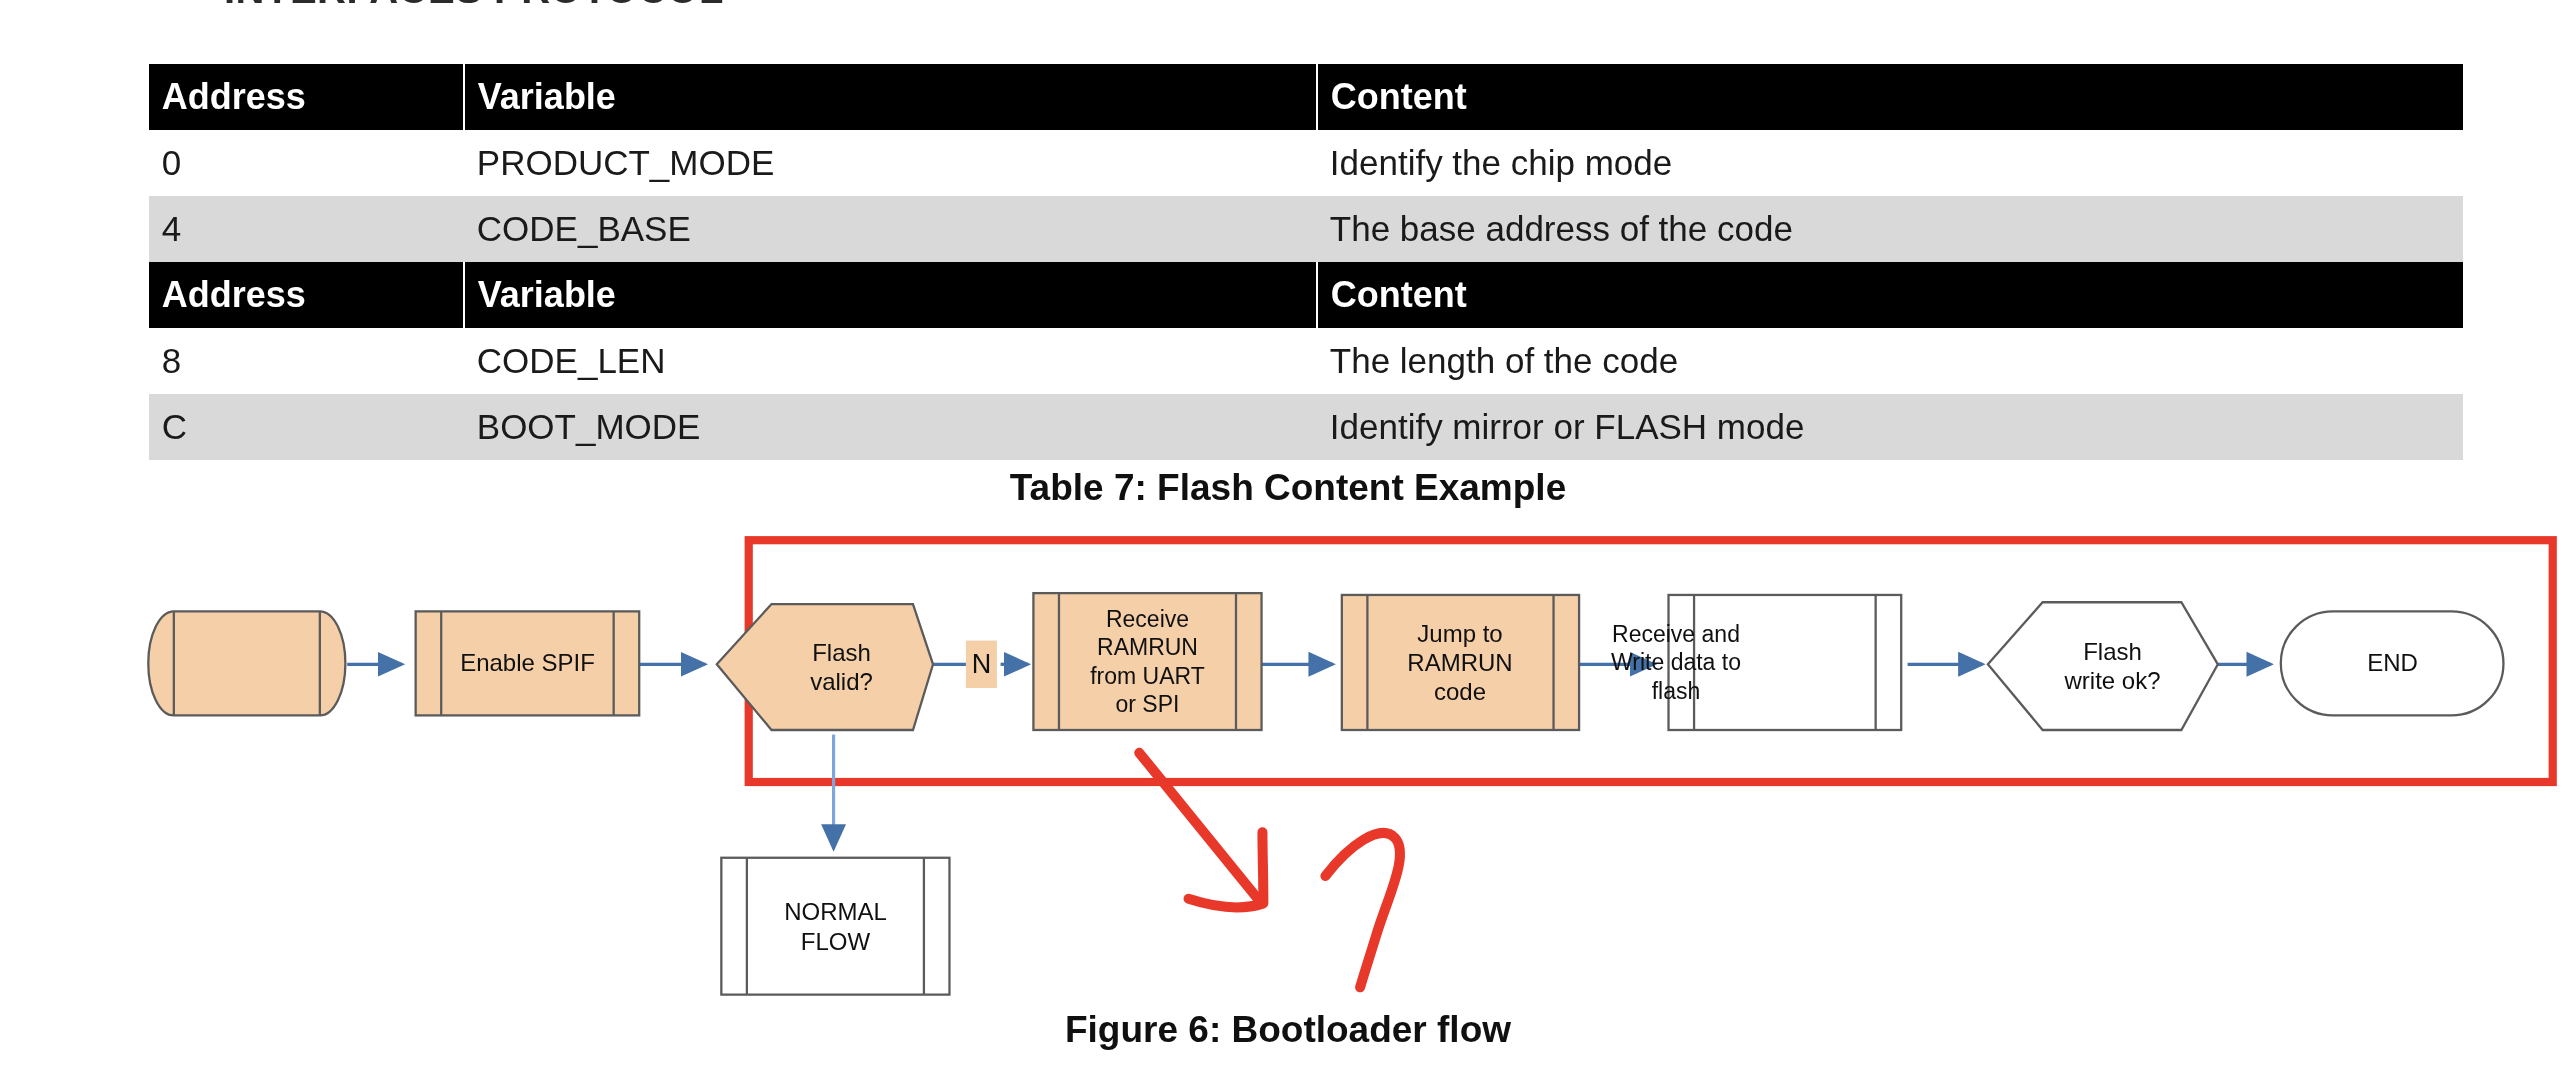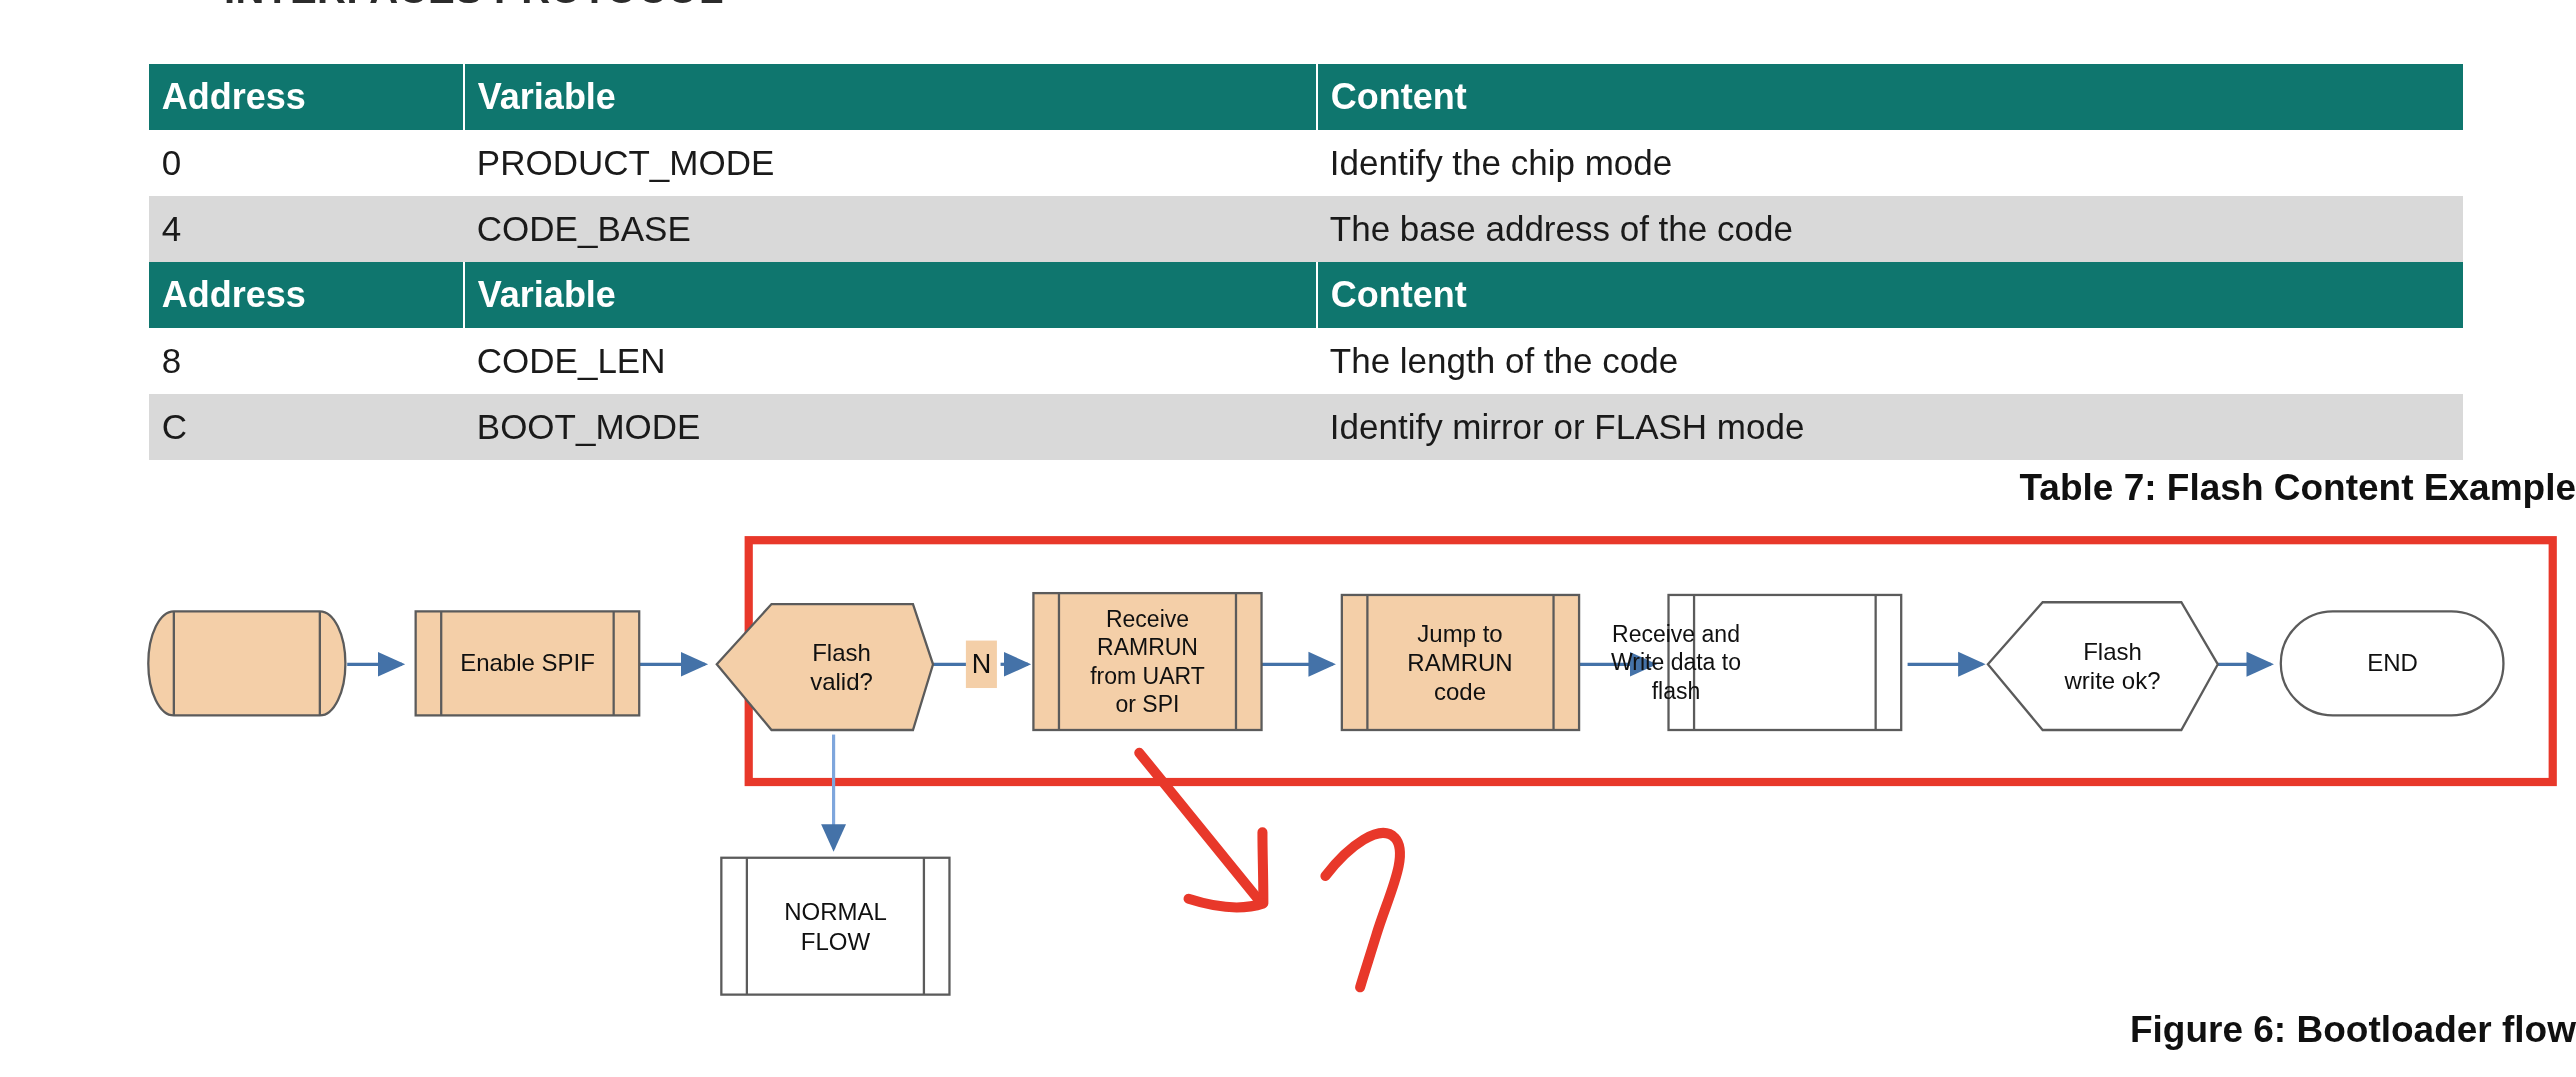--- a/index.html
+++ b/index.html
@@ -40,38 +40,38 @@
     padding: 0 12.8px;
     text-align: left;
     vertical-align: middle;
     font-size: 35px;
     font-weight: normal;
     color: #1a1a1a;
     height: 66px;
     box-sizing: border-box;
   }
   .doc-table th {
-    background: #0f766e;
+    background: #000000;
     color: #ffffff;
     font-weight: bold;
     font-size: 36px;
     border-right: 2.7px solid #ffffff;
   }
   .doc-table th:last-child { border-right: none; }
   .col-addr { width: 315px; }
   .col-var  { width: 853px; margin-top: 44px; }
   .col-cont { width: 1146px; }
   .row-alt td { background: #d9d9d9; }
   .row-plain td { background: #ffffff; }
 
   
   .caption {
     position: absolute;
     width: 100%;
-    text-align: right;
+    text-align: center;
     font-size: 37px;
     font-weight: bold;
     color: #101010;
   }
   .caption-table { top: 467px; left: 0; }
   .caption-figure { top: 1009px; left: 0; }
 
   
   .flow {
     position: absolute;

